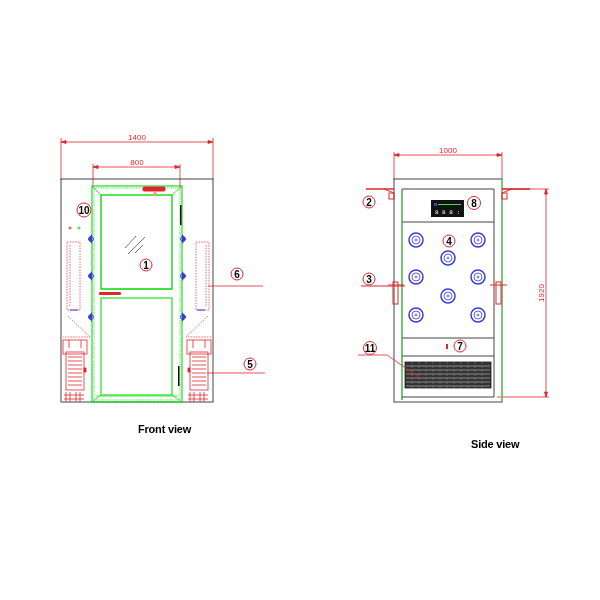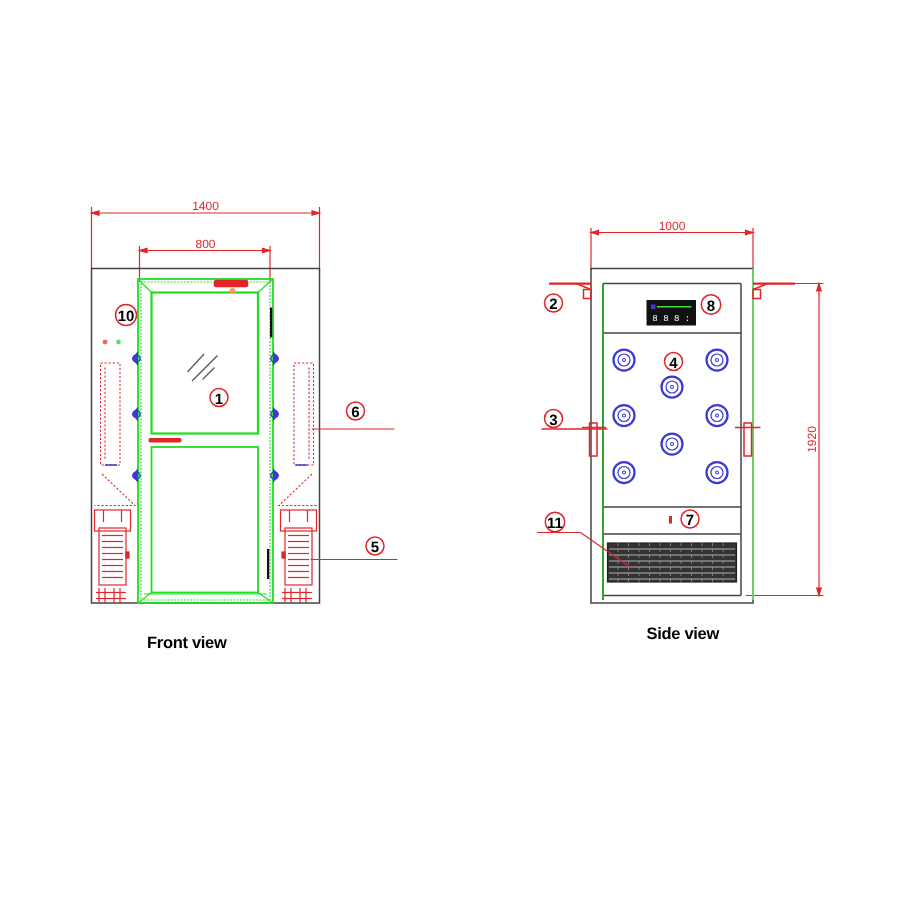--- a/index.html
+++ b/index.html
@@ -1,18 +1,18 @@
 <!DOCTYPE html>
 <html><head>
   <meta charset="utf-8">
   <style>
     html, body { margin: 0; padding: 0; background: #ffffff; }
     body { width: 600px; height: 600px; position: relative; overflow: hidden; font-family: "Liberation Sans", sans-serif; }
     #diagram { position: absolute; left: 0; top: 0; }
-    .view-label { position: absolute; font-family: "Liberation Sans", sans-serif; font-weight: bold; font-size: 11px; color: #000; letter-spacing: -0.2px; }
+    .view-label { position: absolute; font-family: "Liberation Sans", sans-serif; font-weight: bold; font-size: 11px; color: #000; letter-spacing: -0.2px; margin-left: 40px; }
     .dim-text { font-family: "Liberation Sans", sans-serif; font-size: 8px; fill: #e0262b; }
     .callout-text { font-family: "Liberation Sans", sans-serif; font-size: 10px; font-weight: bold; fill: #000; }
   </style>
 </head>
 <body>
 
 <svg id="diagram" width="600" height="600" viewBox="0 0 600 600" xmlns="http://www.w3.org/2000/svg">
 
   <g>
 
@@ -315,13 +315,13 @@
       <text class="callout-text" x="460" y="350" text-anchor="middle">7</text>
     </g>
     <g>
       <circle cx="370" cy="348" r="6.5" fill="#fff" stroke="#e0262b" stroke-width="1"></circle>
       <text class="callout-text" x="370" y="352" text-anchor="middle" font-size="8">11</text>
     </g>
   </g>
 </svg>
 
 <div class="view-label" style="left:98px; top:423px;">Front view</div>
-<div class="view-label" style="left:431px; top:417px;">Side view</div>
+<div class="view-label" style="left:431px; top:438px;">Side view</div>
 
 </body></html>

